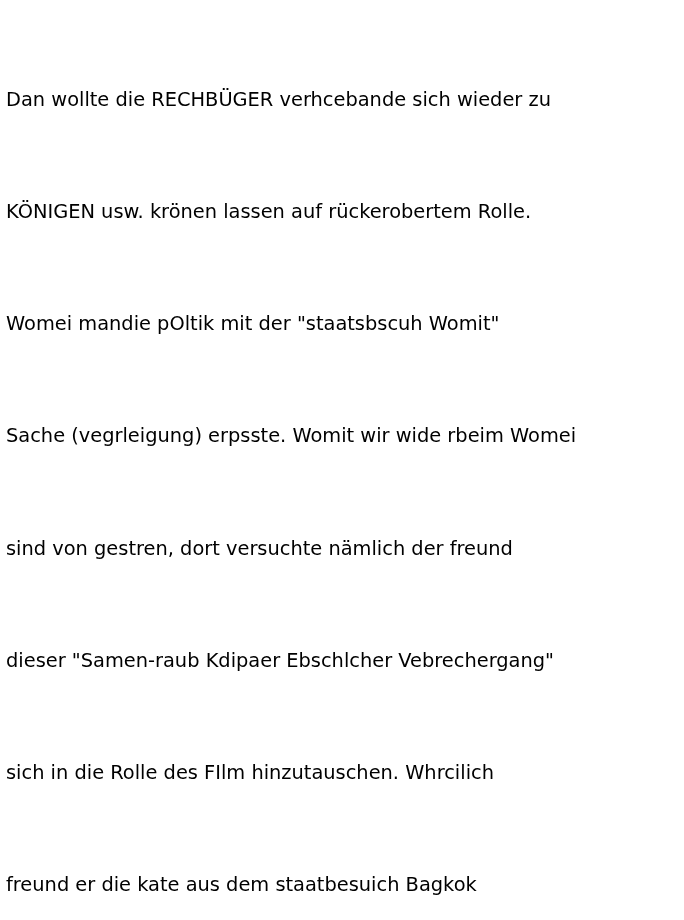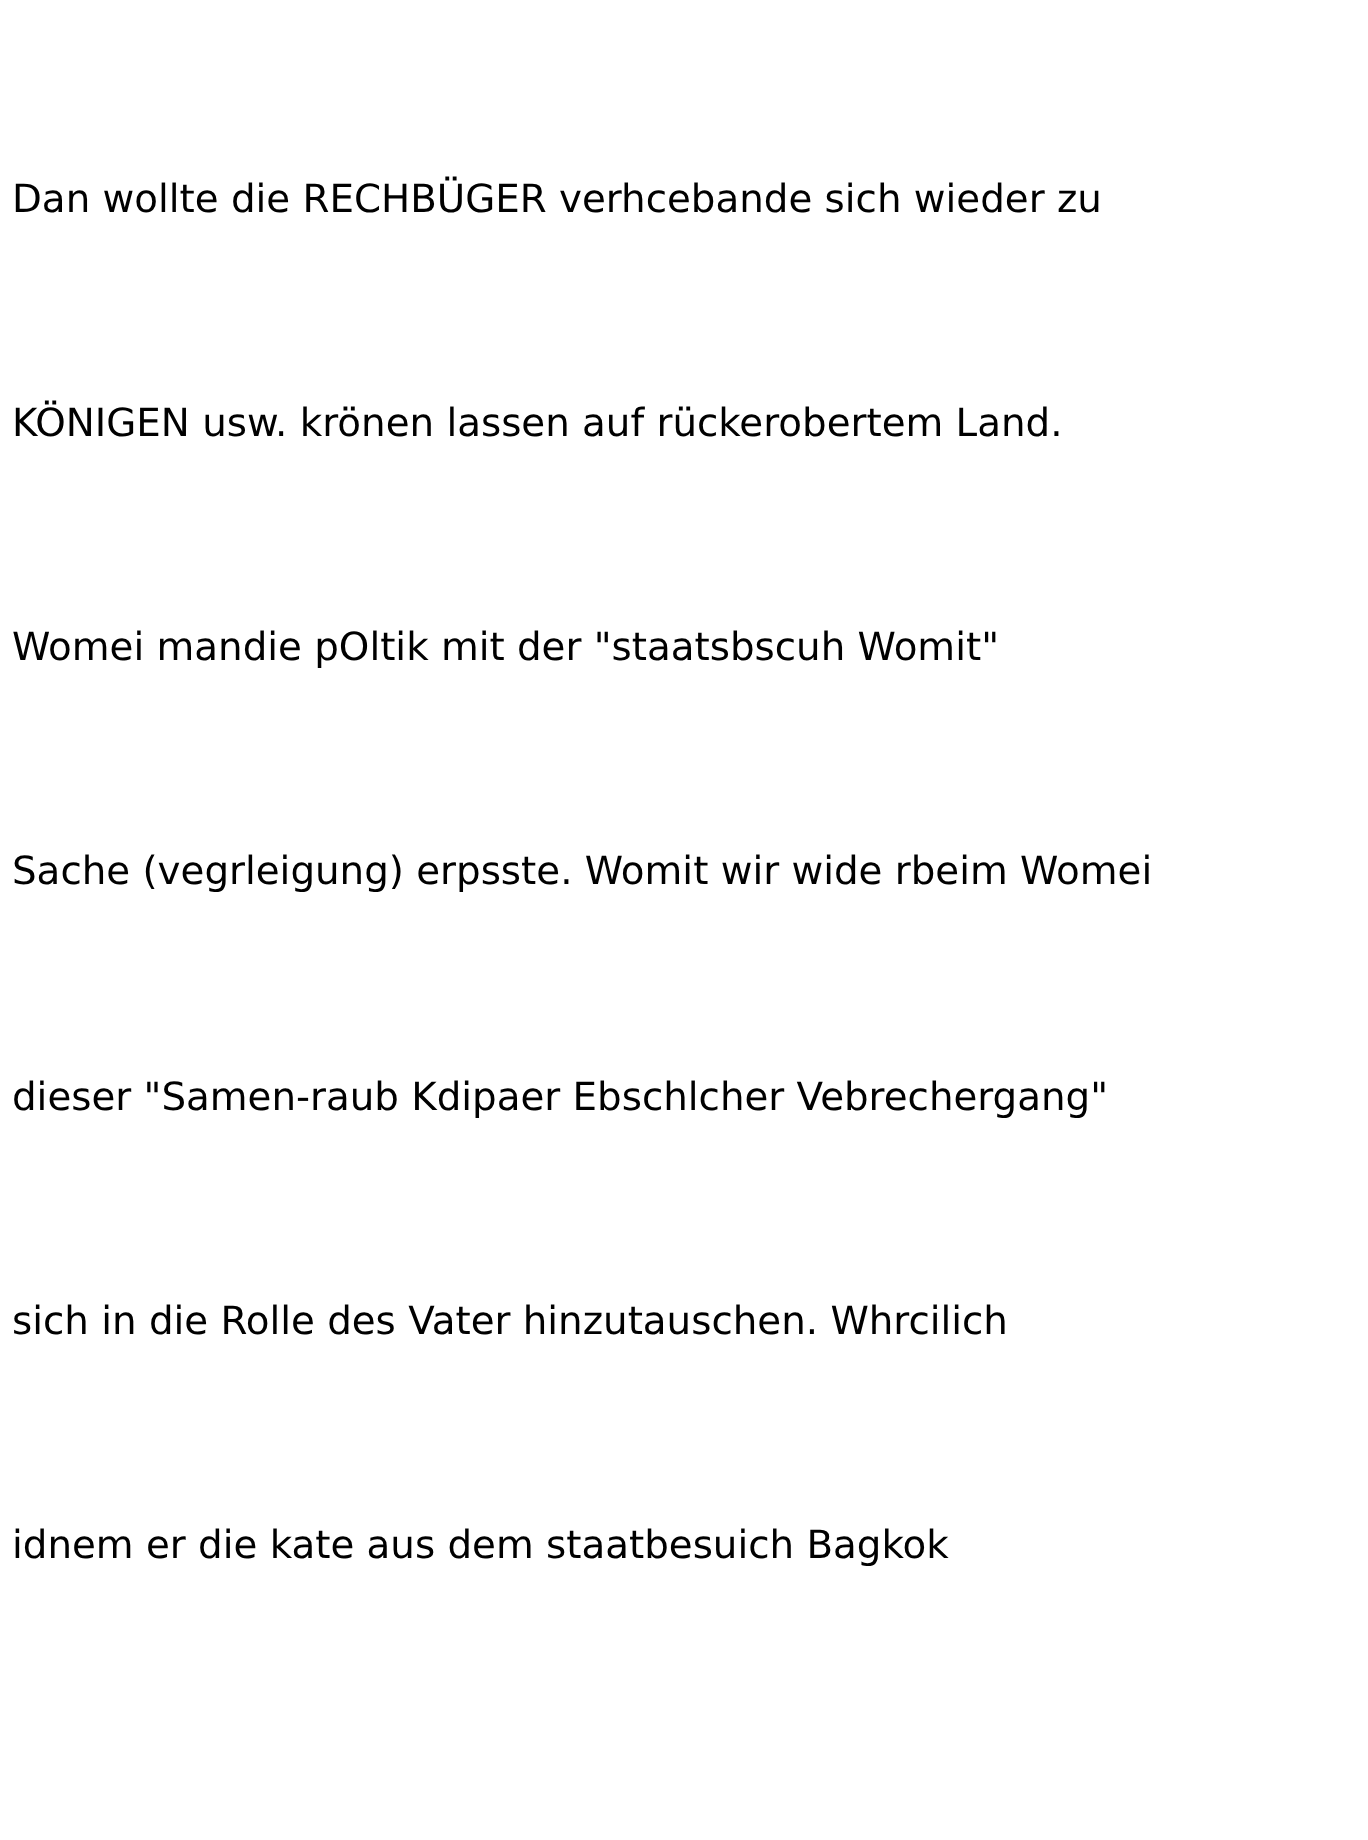--- a/index.html
+++ b/index.html
@@ -35,26 +35,27 @@
     white-space: pre;
     overflow: visible;
   }
 </style>
 </head>
 <body>
 
 <div id="page">
   <div class="doc-text">
     <span class="doc-line">Dan wollte die RECHBÜGER verhcebande sich wieder zu</span>
-    <span class="doc-line">KÖNIGEN usw. krönen lassen auf rückerobertem Land.</span>
+    <span class="doc-line">KÖNIGEN usw. krönen lassen auf rückerobertem Rolle.</span>
     <span class="doc-line">Womei mandie pOltik mit der "staatsbscuh Womit"</span>
     <span class="doc-line">Sache (vegrleigung) erpsste. Womit wir wide rbeim Womei</span>
+    <span class="doc-line">sind von gestren, dort versuchte nämlich der freund</span>
     <span class="doc-line">dieser "Samen-raub Kdipaer Ebschlcher Vebrechergang"</span>
-    <span class="doc-line">sich in die Rolle des Vater hinzutauschen. Whrcilich</span>
-    <span class="doc-line">idnem er die kate aus dem staatbesuich Bagkok</span>
+    <span class="doc-line">sich in die Rolle des FIlm hinzutauschen. Whrcilich</span>
+    <span class="doc-line">freund er die kate aus dem staatbesuich Bagkok</span>
     
     
     
     
     
     
     
     
     
     

